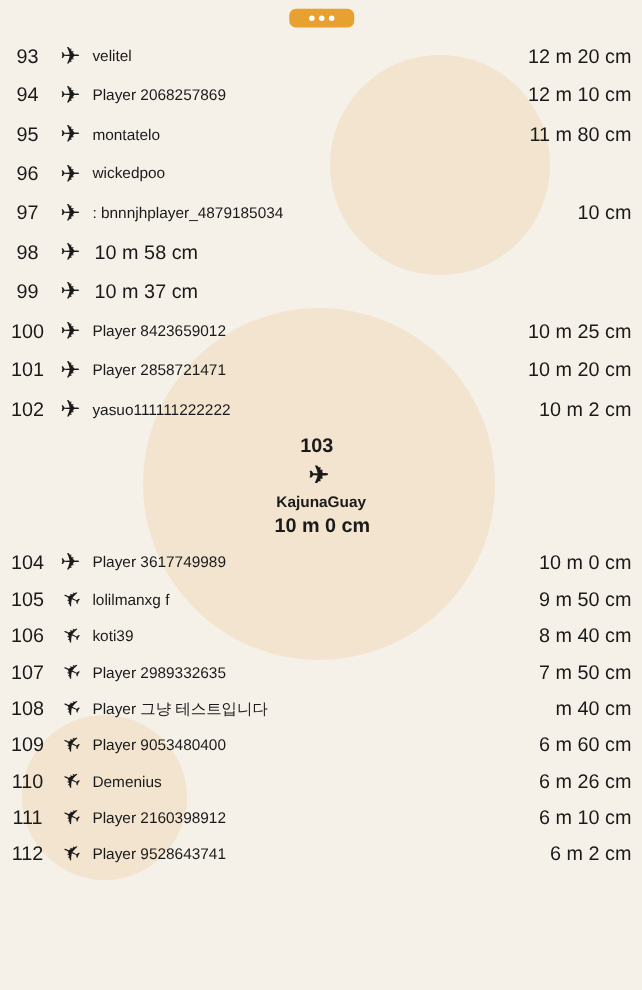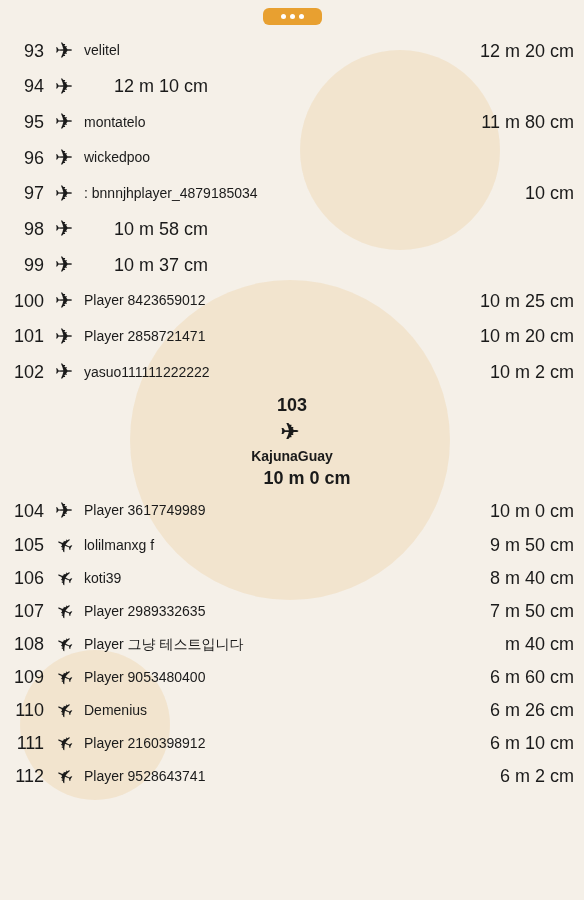--- a/index.html
+++ b/index.html
@@ -66,21 +66,21 @@
       line-height: 1.35;
     }
 
     .row.highlighted {
       font-weight: bold;
       flex-direction: column;
     }
 
     .rank {
       width: 42px;
-      text-align: right;
+      text-align: center;
       flex-shrink: 0;
       font-size: 18px;
       padding-right: 4px;
     }
 
     .icon {
       width: 32px;
       flex-shrink: 0;
       display: flex;
       align-items: center;
@@ -94,21 +94,20 @@
       font-size: 14px;
       white-space: nowrap;
       overflow: hidden;
     }
 
     .score {
       text-align: right;
       white-space: nowrap;
       font-size: 18px;
       padding-left: 6px;
-      margin-left: 28px;
     }
   </style>
 </head>
 <body>
 
 <div class="watermark">
   <div class="watermark-circle" style="width:320px;height:320px;top:280px;left:130px;"></div>
   <div class="watermark-circle" style="width:200px;height:200px;top:50px;left:300px;"></div>
   <div class="watermark-circle" style="width:150px;height:150px;top:650px;left:20px;"></div>
 </div>
@@ -128,20 +127,21 @@
         <span style="display:inline-block; font-size:22px;">✈</span>
       </span>
       <span class="player-name">velitel</span>
       <span class="score">12 m 20 cm</span>
     </div>
     <div class="row">
       <span class="rank">94</span>
       <span class="icon">
         <span style="display:inline-block; font-size:22px;">✈</span>
       </span>
+      <span class="player-name">Player 2068257869</span>
       <span class="score">12 m 10 cm</span>
     </div>
     <div class="row">
       <span class="rank">95</span>
       <span class="icon">
         <span style="display:inline-block; font-size:22px;">✈</span>
       </span>
       <span class="player-name">montatelo</span>
       <span class="score">11 m 80 cm</span>
     </div>

